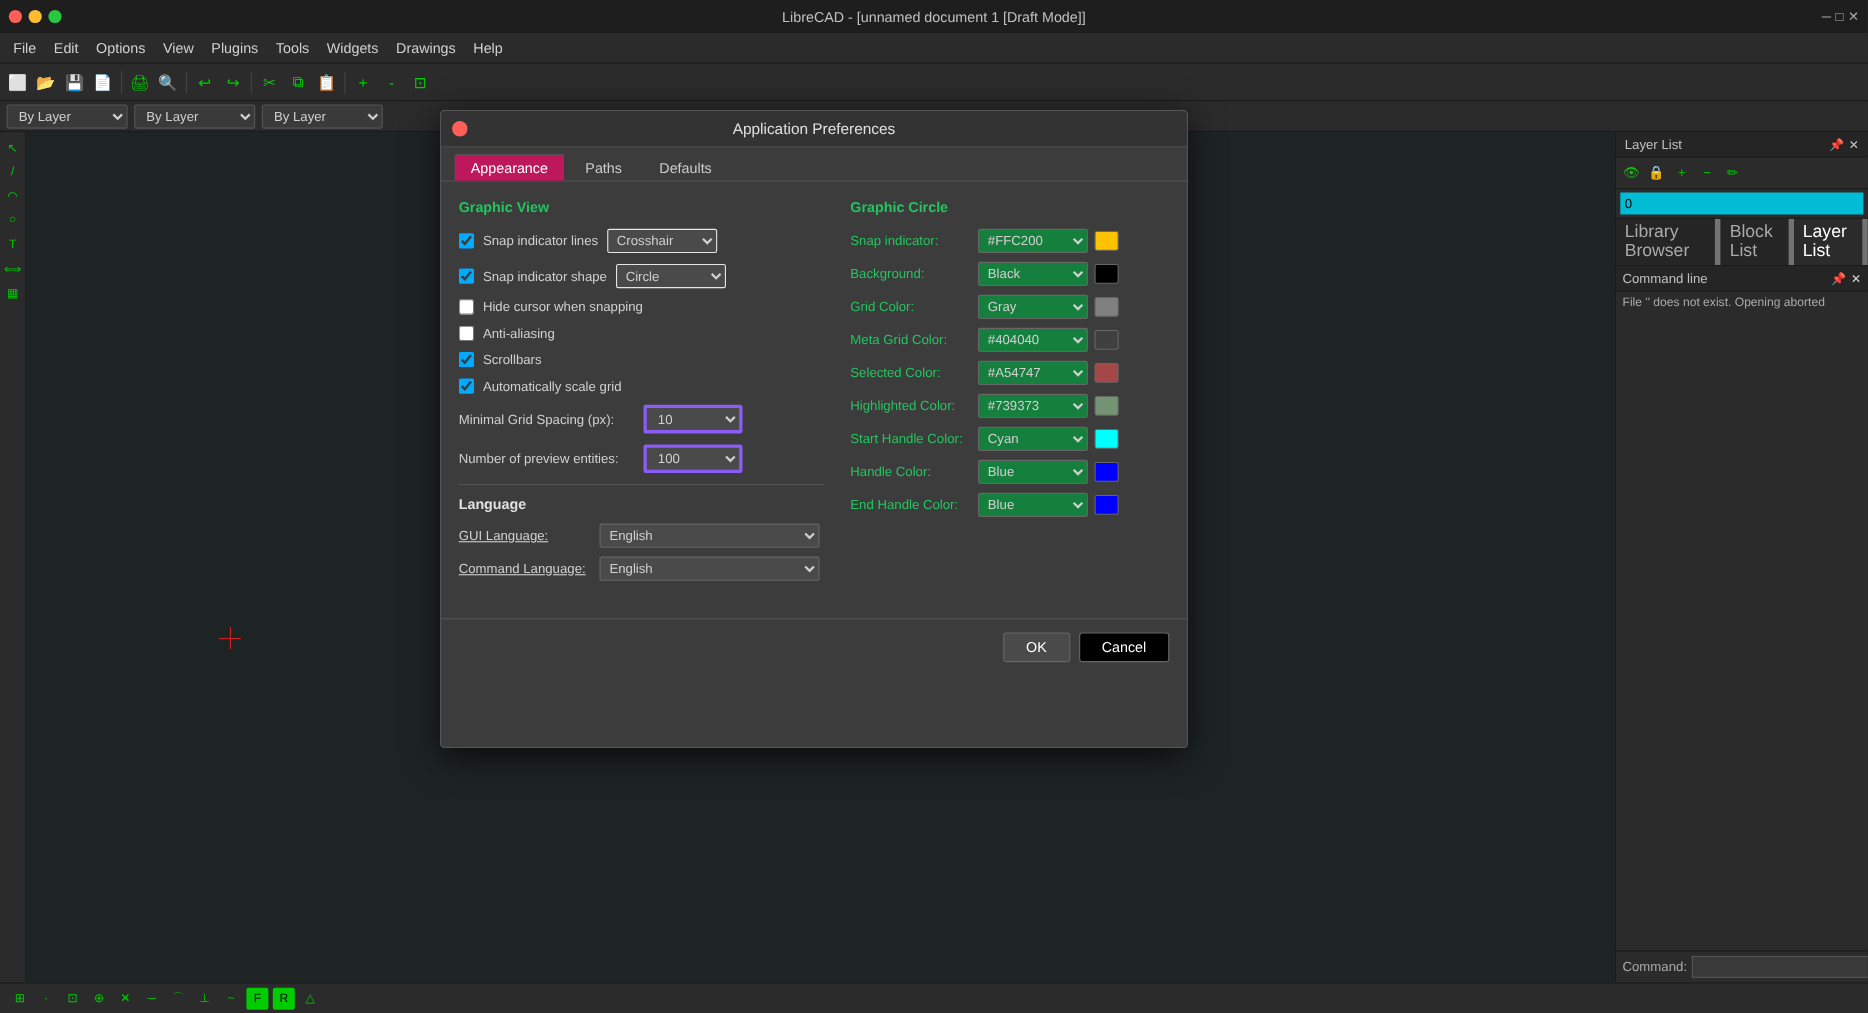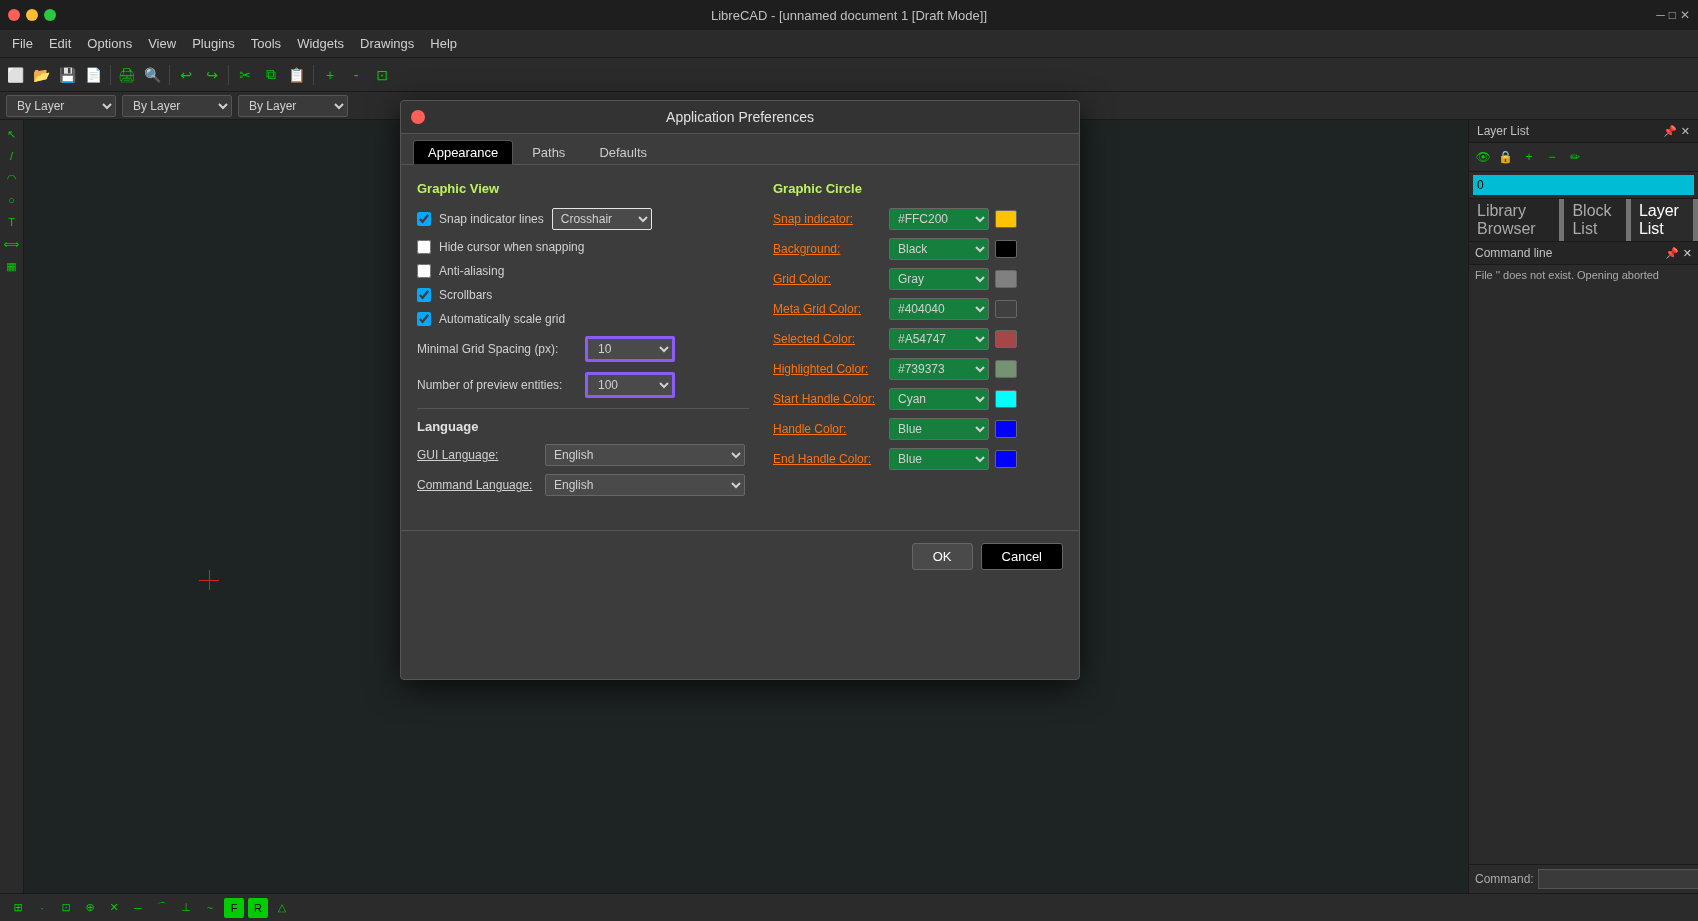--- a/index.html
+++ b/index.html
@@ -297,40 +297,40 @@
       padding: 4px 14px;
       font-size: 13px;
       color: #ccc;
       cursor: pointer;
       border-radius: 3px 3px 0 0;
       border: 1px solid transparent;
       border-bottom: none;
       background: none;
     }
     .dialog-tab.active {
-      background: #000000;
+      background: #be185d;
       border-color: #555;
       color: #fff;
       border-bottom: 1px solid #3c3c3c;
       margin-bottom: -1px;
     }
 
     
     .dialog-body {
       padding: 16px;
       display: flex;
       gap: 24px;
     }
 
     
     .dlg-left { flex: 1; }
     .section-title {
       font-size: 13px;
       font-weight: 600;
-      color: #bef264;
+      color: #22c55e;
       margin-bottom: 12px;
     }
     .option-row {
       display: flex;
       align-items: center;
       margin-bottom: 10px;
       gap: 8px;
     }
     .option-label {
       color: #d0d0d0;
@@ -407,24 +407,23 @@
 
     
     .dlg-right { flex: 0 0 290px; }
     .color-row {
       display: flex;
       align-items: center;
       margin-bottom: 8px;
       gap: 6px;
     }
     .color-label {
-      color: #f97316;
+      color: #22c55e;
       font-size: 12px;
       min-width: 110px;
-      text-decoration: underline;
     }
     .color-combo {
       background: #15803d;
       border: 1px solid #666;
       color: #d0d0d0;
       padding: 2px 4px;
       font-size: 12px;
       border-radius: 2px;
       width: 100px;
       cursor: pointer;
@@ -620,20 +619,27 @@
         <div class="section-title">Graphic View</div>
 
         <div class="option-row">
           <input type="checkbox" class="chk" checked="" style="">
           <span class="option-label">Snap indicator lines</span>
           <select class="combo">
             <option>Crosshair</option>
           </select>
         </div>
 
+        <div class="option-row">
+          <input type="checkbox" class="chk" checked="" style="">
+          <span class="option-label">Snap indicator shape</span>
+          <select class="combo">
+            <option>Circle</option>
+          </select>
+        </div>
 
         <div class="option-row">
           <input type="checkbox" class="chk" style="">
           <span class="option-label">Hide cursor when snapping</span>
         </div>
 
         <div class="option-row">
           <input type="checkbox" class="chk" style="">
           <span class="option-label">Anti-aliasing</span>
         </div>

